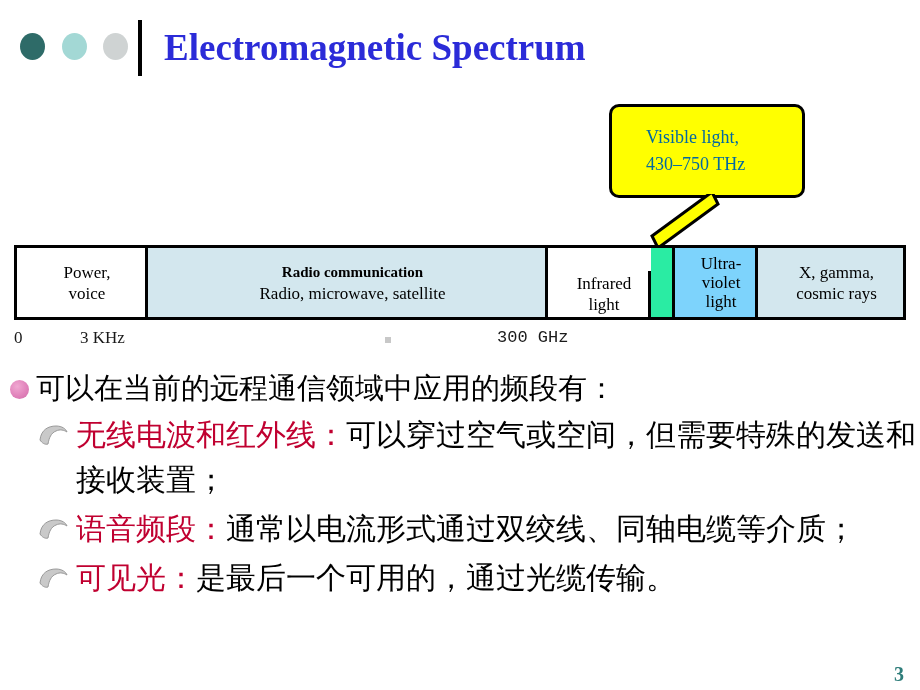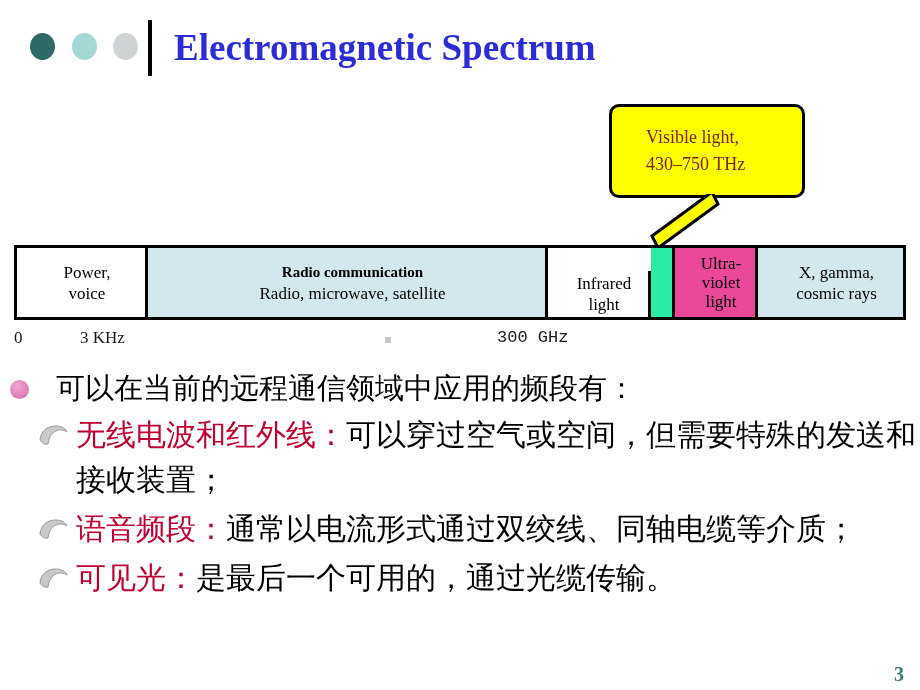--- a/index.html
+++ b/index.html
@@ -11,21 +11,21 @@
     height: 690px;
     background: #ffffff;
     font-family: "Liberation Sans", sans-serif;
     overflow: hidden;
     position: relative;
   }
 
   
   #title-bar {
     position: absolute;
-    left: 16px; top: 0;
+    left: 6px; top: 0;
     width: 803px; height: 86px;
   }
   .title-dot {
     position: absolute;
     top: 33px;
     width: 25px; height: 27px;
     border-radius: 50%;
   }
   #dot-1 { left: 14px;  background: #2e6b68; }
   #dot-2 { left: 56px;  background: #a3d8d5; }
@@ -57,21 +57,21 @@
     border: 3px solid #000000;
     border-radius: 10px;
     box-sizing: border-box;
   }
   #callout-text {
     position: absolute;
     left: 34px; top: 17px;
     font-family: "Liberation Serif", serif;
     font-size: 18px;
     line-height: 27px;
-    color: #7f1d1d;
+    color: #0369a1;
     white-space: pre-line;
   }
   #callout-tail {
     position: absolute;
     left: 600px; top: 190px;
     width: 120px; height: 60px;
   }
 
   
   #spectrum {
@@ -95,21 +95,21 @@
     overflow: hidden;
     padding-left: 12px;
   }
   .band:last-child { border-right: none; }
   .band .b-line  { font-size: 17px; line-height: 21px; white-space: nowrap; }
   .band .b-bold  { font-size: 15px; line-height: 21px; font-weight: bold; white-space: nowrap; }
   #band-power      { width: 131px; background: #ffffff; }
   #band-radio      { width: 400px; background: #d3e7ee; }
   #band-infrared   { width: 103px; background: #ffffff; margin-top: 23px; }
   #band-visible    { width:  24px; background: #2aeca3; border-right: 3px solid #000000; }
-  #band-ultraviolet{ width:  83px; background: #ec4899; }
+  #band-ultraviolet{ width:  83px; background: #7dd3fc; }
   #band-xray       { flex: 1;      background: #d3e7ee; }
   #band-ultraviolet .b-line { line-height: 19px; }
 
   
   #axis { position: absolute; left: 0; top: 328px; width: 920px; height: 26px; }
   .axis-label {
     position: absolute;
     font-family: "Liberation Serif", serif;
     font-size: 17px;
     color: #1a1a1a;
@@ -121,21 +121,21 @@
   #axis-tick  {
     position: absolute;
     left: 385px; top: 9px;
     width: 6px; height: 6px;
     background: #c8c8c8;
   }
 
   
   #content { position: absolute; left: 0; top: 368px; width: 920px; }
 
-  .l1-row { position: relative; padding-left: 56px; min-height: 40px; }
+  .l1-row { position: relative; padding-left: 36px; min-height: 40px; }
   .l1-marker {
     position: absolute;
     left: 10px; top: 12px;
     width: 19px; height: 19px;
     border-radius: 50%;
     background: radial-gradient(circle at 38% 34%, #f0a8d2 0%, #e183bb 55%, #d06aa8 100%);
   }
   .l1-text {
     font-family: "DejaVu Sans", sans-serif;
     font-size: 29px;

